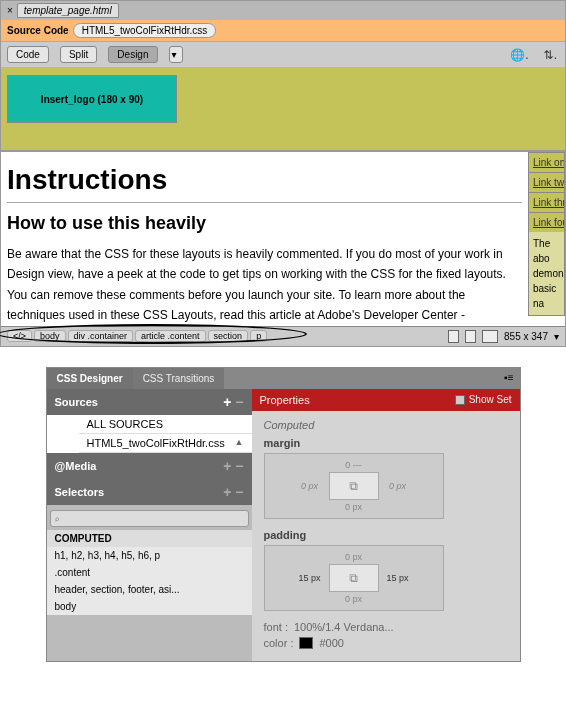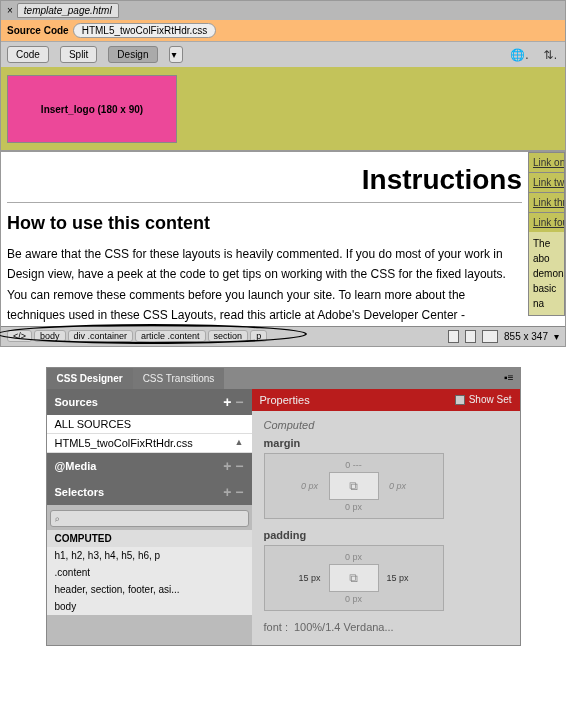--- a/index.html
+++ b/index.html
@@ -16,25 +16,25 @@
 
 .viewbar { background: #ccc; padding: 4px 6px; display: flex; align-items: center; gap: 11px; border-top: 1px solid #aaa; }
 .vbtn { background: #e6e6e6; border: 1px solid #888; border-radius: 3px; padding: 2px 8px; font-size: 10px; cursor: pointer; }
 .vbtn.active { background: #aaa; }
 .vdrop { width: 14px; padding: 2px 2px; }
 .spacer { flex: 1; }
 .icon-sm { font-size: 12px; cursor: pointer; color: #333; padding: 0 2px; }
 
 .doc-area { background: #fff; position: relative; }
 .banner { background: #c3c35a; height: 85px; border-bottom: 2px solid #999; position: relative; }
-.logo-box { position: absolute; top: 8px; left: 6px; width: 170px; height: 68px; background: #ec4899; border: 1px solid #888; display: flex; align-items: center; justify-content: center; font-size: 10px; font-weight: bold; }
+.logo-box { position: absolute; top: 8px; left: 6px; width: 170px; height: 48px; background: #14b8a6; border: 1px solid #888; display: flex; align-items: center; justify-content: center; font-size: 10px; font-weight: bold; }
 
 .content-row { display: flex; }
 .content-main { flex: 1; padding: 0 6px; }
-.content-main h1 { font-size: 28px; font-weight: bold; margin: 12px 0 6px; text-align: right; }
+.content-main h1 { font-size: 28px; font-weight: bold; margin: 12px 0 6px; }
 .content-main hr { border: none; border-top: 1px solid #aaa; margin: 4px 0 10px; }
 .content-main h2 { font-size: 18px; font-weight: bold; margin: 10px 0; }
 .content-main p { font-size: 12px; line-height: 1.7; }
 
 .sidebar { width: 37px; }
 .sblink { background: #c3c35a; border: 1px solid #888; border-bottom: none; padding: 4px 4px; font-size: 10px; text-decoration: underline; color: #333; white-space: nowrap; overflow: hidden; cursor: pointer; }
 .sblink:last-of-type { border-bottom: 1px solid #888; }
 .sbtext { background: #dcdca0; border: 1px solid #888; border-top: none; padding: 4px; font-size: 10px; line-height: 1.5; overflow: hidden; }
 
 .statusbar { background: #ccc; border-top: 1px solid #888; padding: 3px 6px; font-size: 10px; display: flex; align-items: center; gap: 2px; }
@@ -53,21 +53,21 @@
 
 .panel-cols { display: flex; }
 .col-left { width: 205px; }
 .col-right { flex: 1; background: #d4d4d4; }
 
 .section-hdr { background: #6a6a6a; color: #fff; font-size: 11px; font-weight: bold; padding: 5px 8px; display: flex; align-items: center; }
 .section-hdr .plus { margin-left: auto; font-size: 14px; cursor: pointer; }
 .section-hdr .dash { margin-left: 4px; font-size: 14px; color: #aaa; }
 
 .src-list { background: #fff; font-size: 11px; }
-.src-row { padding: 3px 8px; border-bottom: 1px solid #ddd; display:flex; align-items:flex-start; }
+.src-row { padding: 3px 8px; border-bottom: 1px solid #ddd; display:flex; align-items:flex-start;margin-left:32px; }
 .src-row .arrow { margin-left:auto; font-size:9px; color:#666; }
 
 .search { background: #bbb; padding: 3px; }
 .search input { width: 100%; border: 1px solid #999; border-radius: 3px; padding: 2px 4px; font-size: 10px; background: #ddd; }
 
 .sel-list { background: #e8e8e8; font-size: 10px; }
 .sel-row { padding: 3px 8px; }
 .sel-row.hdr { font-weight: bold; background: #ddd; }
 
 .prop-hdr { background: #b91c1c; color: #eee; font-size: 11px; padding: 5px 8px; display:flex; align-items:center; }
@@ -111,21 +111,21 @@
   </div>
 
   <div class="doc-area">
     <div class="banner">
       <div class="logo-box">Insert_logo (180 x 90)</div>
     </div>
     <div class="content-row">
       <div class="content-main">
         <h1>Instructions</h1>
         <hr>
-        <h2>How to use this content</h2>
+        <h2>How to use this heavily</h2>
         <p>Be aware that the CSS for these layouts is heavily commented. If you do most of your work in Design view, have a peek at the code to get tips on working with the CSS for the fixed layouts. You can remove these comments before you launch your site. To learn more about the techniques used in these CSS Layouts, read this article at Adobe's Developer Center -</p>
       </div>
       <div class="sidebar">
         <div class="sblink">Link on</div>
         <div class="sblink">Link tw</div>
         <div class="sblink">Link thr</div>
         <div class="sblink">Link fou</div>
         <div class="sbtext" style="white-space:pre-line;">The abo
 demons
 basic na</div>
@@ -231,16 +231,21 @@
               </div>
             <div class="bm-side" style="color:#333;font-style:normal;">15 px</div>
           </div>
           <div class="bm-bot">0 px</div>
         </div>
 
         <div class="font-row">
           <span>font  :</span>
           <span>100%/1.4 Verdana...</span>
         </div>
+        <div class="color-row">
+          <span>color  :</span>
+          <span class="swatch"></span>
+          <span>#000</span>
+        </div>
       </div>
     </div>
   </div>
 </div>
 
 </body></html>

